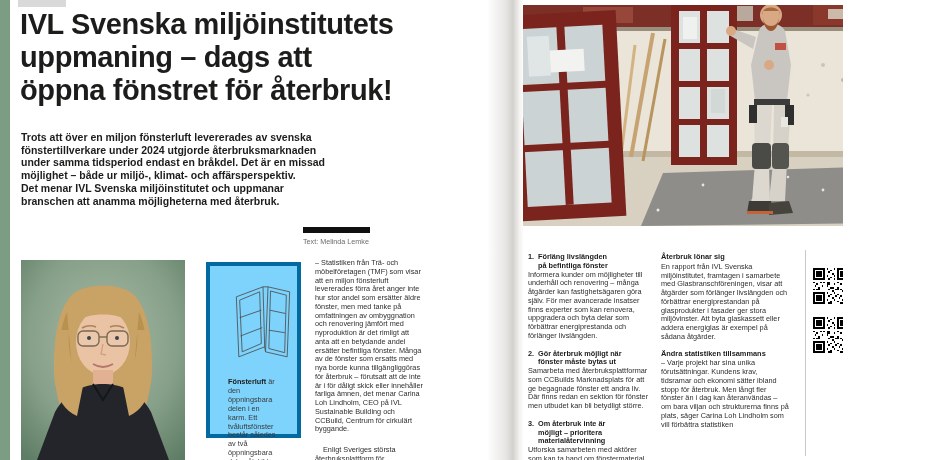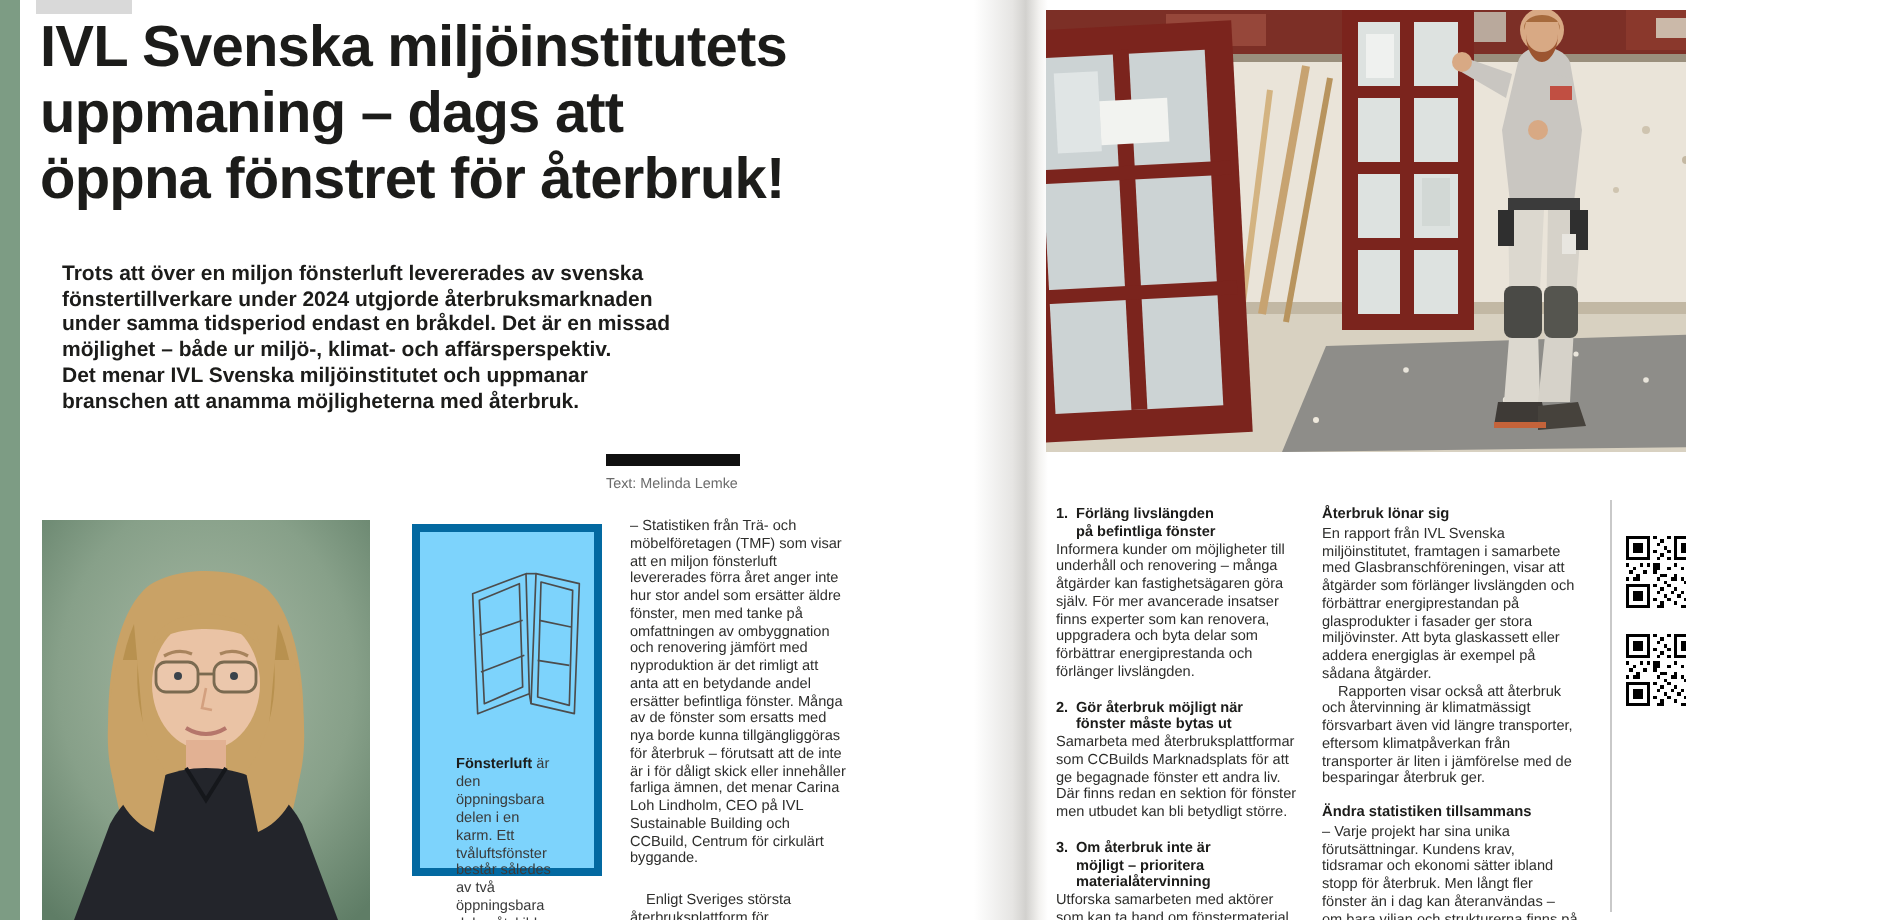--- a/index.html
+++ b/index.html
@@ -2,21 +2,21 @@
 <html><head>
 <meta charset="utf-8">
 <style>
   html,body{margin:0;padding:0;background:#fff;}
   .spread{position:relative;width:843px;height:460px;background:#fff;overflow:hidden;
           font-family:"Liberation Sans",sans-serif;color:#2e2e2c;}
   .green-strip{position:absolute;left:0;top:0;width:10px;height:460px;background:#7d9c84;}
   .gray-tab{position:absolute;left:18px;top:0;width:48px;height:7px;background:#d9d9d9;}
   .headline{position:absolute;left:20px;top:8px;margin:0;font-size:29px;line-height:33px;
             font-weight:600;letter-spacing:-0.4px;color:#1c1c1a;white-space:pre-line;}
-  .intro{position:absolute;left:31px;top:131px;margin:0;font-size:10.5px;line-height:12.7px;
+  .intro{position:absolute;left:21px;top:131px;margin:0;font-size:10.5px;line-height:12.7px;
          font-weight:bold;color:#1c1c1a;white-space:pre-line;}
   .portrait{position:absolute;left:21px;top:260px;width:164px;height:200px;overflow:hidden;}
   .portrait svg{display:block;width:164px;height:200px;}
   .infobox{position:absolute;left:206px;top:262px;width:95px;height:176px;border:4px solid #0369a1;
            box-sizing:border-box;background:#7dd3fc;padding:5px 18px;}
   .infobox .winsvg{display:block;width:70px;height:96px;margin:2px auto 9px;}
   .infobox-text{margin:0;font-size:7.3px;line-height:8.9px;color:#3a3a3a;}
   .infobox-text .b{font-weight:bold;color:#1c1c1a;}
   .col-left{position:absolute;left:303px;top:227px;width:132px;}
   .black-bar{width:67px;height:6px;background:#101010;margin:0 0 4px;}
@@ -293,21 +293,20 @@
       <p class="item-title"><span class="item-num">3.</span><span>Om återbruk inte är
 möjligt – prioritera
 materialåtervinning</span></p>
       <p>Utforska samarbeten med aktörer som kan ta hand om fönstermaterial på ett sätt som säkerställer högvärdig återvin-</p>
     </div>
   </div>
 
   <div class="rcol rcol2">
     <h4>Återbruk lönar sig</h4>
     <p>En rapport från IVL Svenska miljöinstitutet, framtagen i samarbete med Glasbranschföreningen, visar att åtgärder som förlänger livslängden och förbättrar energiprestandan på glasprodukter i fasader ger stora miljövinster. Att byta glaskassett eller addera energiglas är exempel på sådana åtgärder.</p>
-    <p class="p-indent">Rapporten visar också att återbruk och återvinning är klimatmässigt försvarbart även vid längre transporter, eftersom klimatpåverkan från transporter är liten i jämförelse med de besparingar återbruk ger.</p>
     <h4 class="gap">Ändra statistiken tillsammans</h4>
     <p>– Varje projekt har sina unika förutsättningar. Kundens krav, tidsramar och ekonomi sätter ibland stopp för återbruk. Men långt fler fönster än i dag kan återanvändas – om bara viljan och strukturerna finns på plats, säger Carina Loh Lindholm som vill förbättra statistiken</p>
   </div>
 
   <div class="divider-v"></div>
 
   <div class="rcol3">
     <p class="tips-title">Tips:</p>
     <svg class="qr" viewBox="0 0 21 21">
         <use href="#qr-sym"></use>

